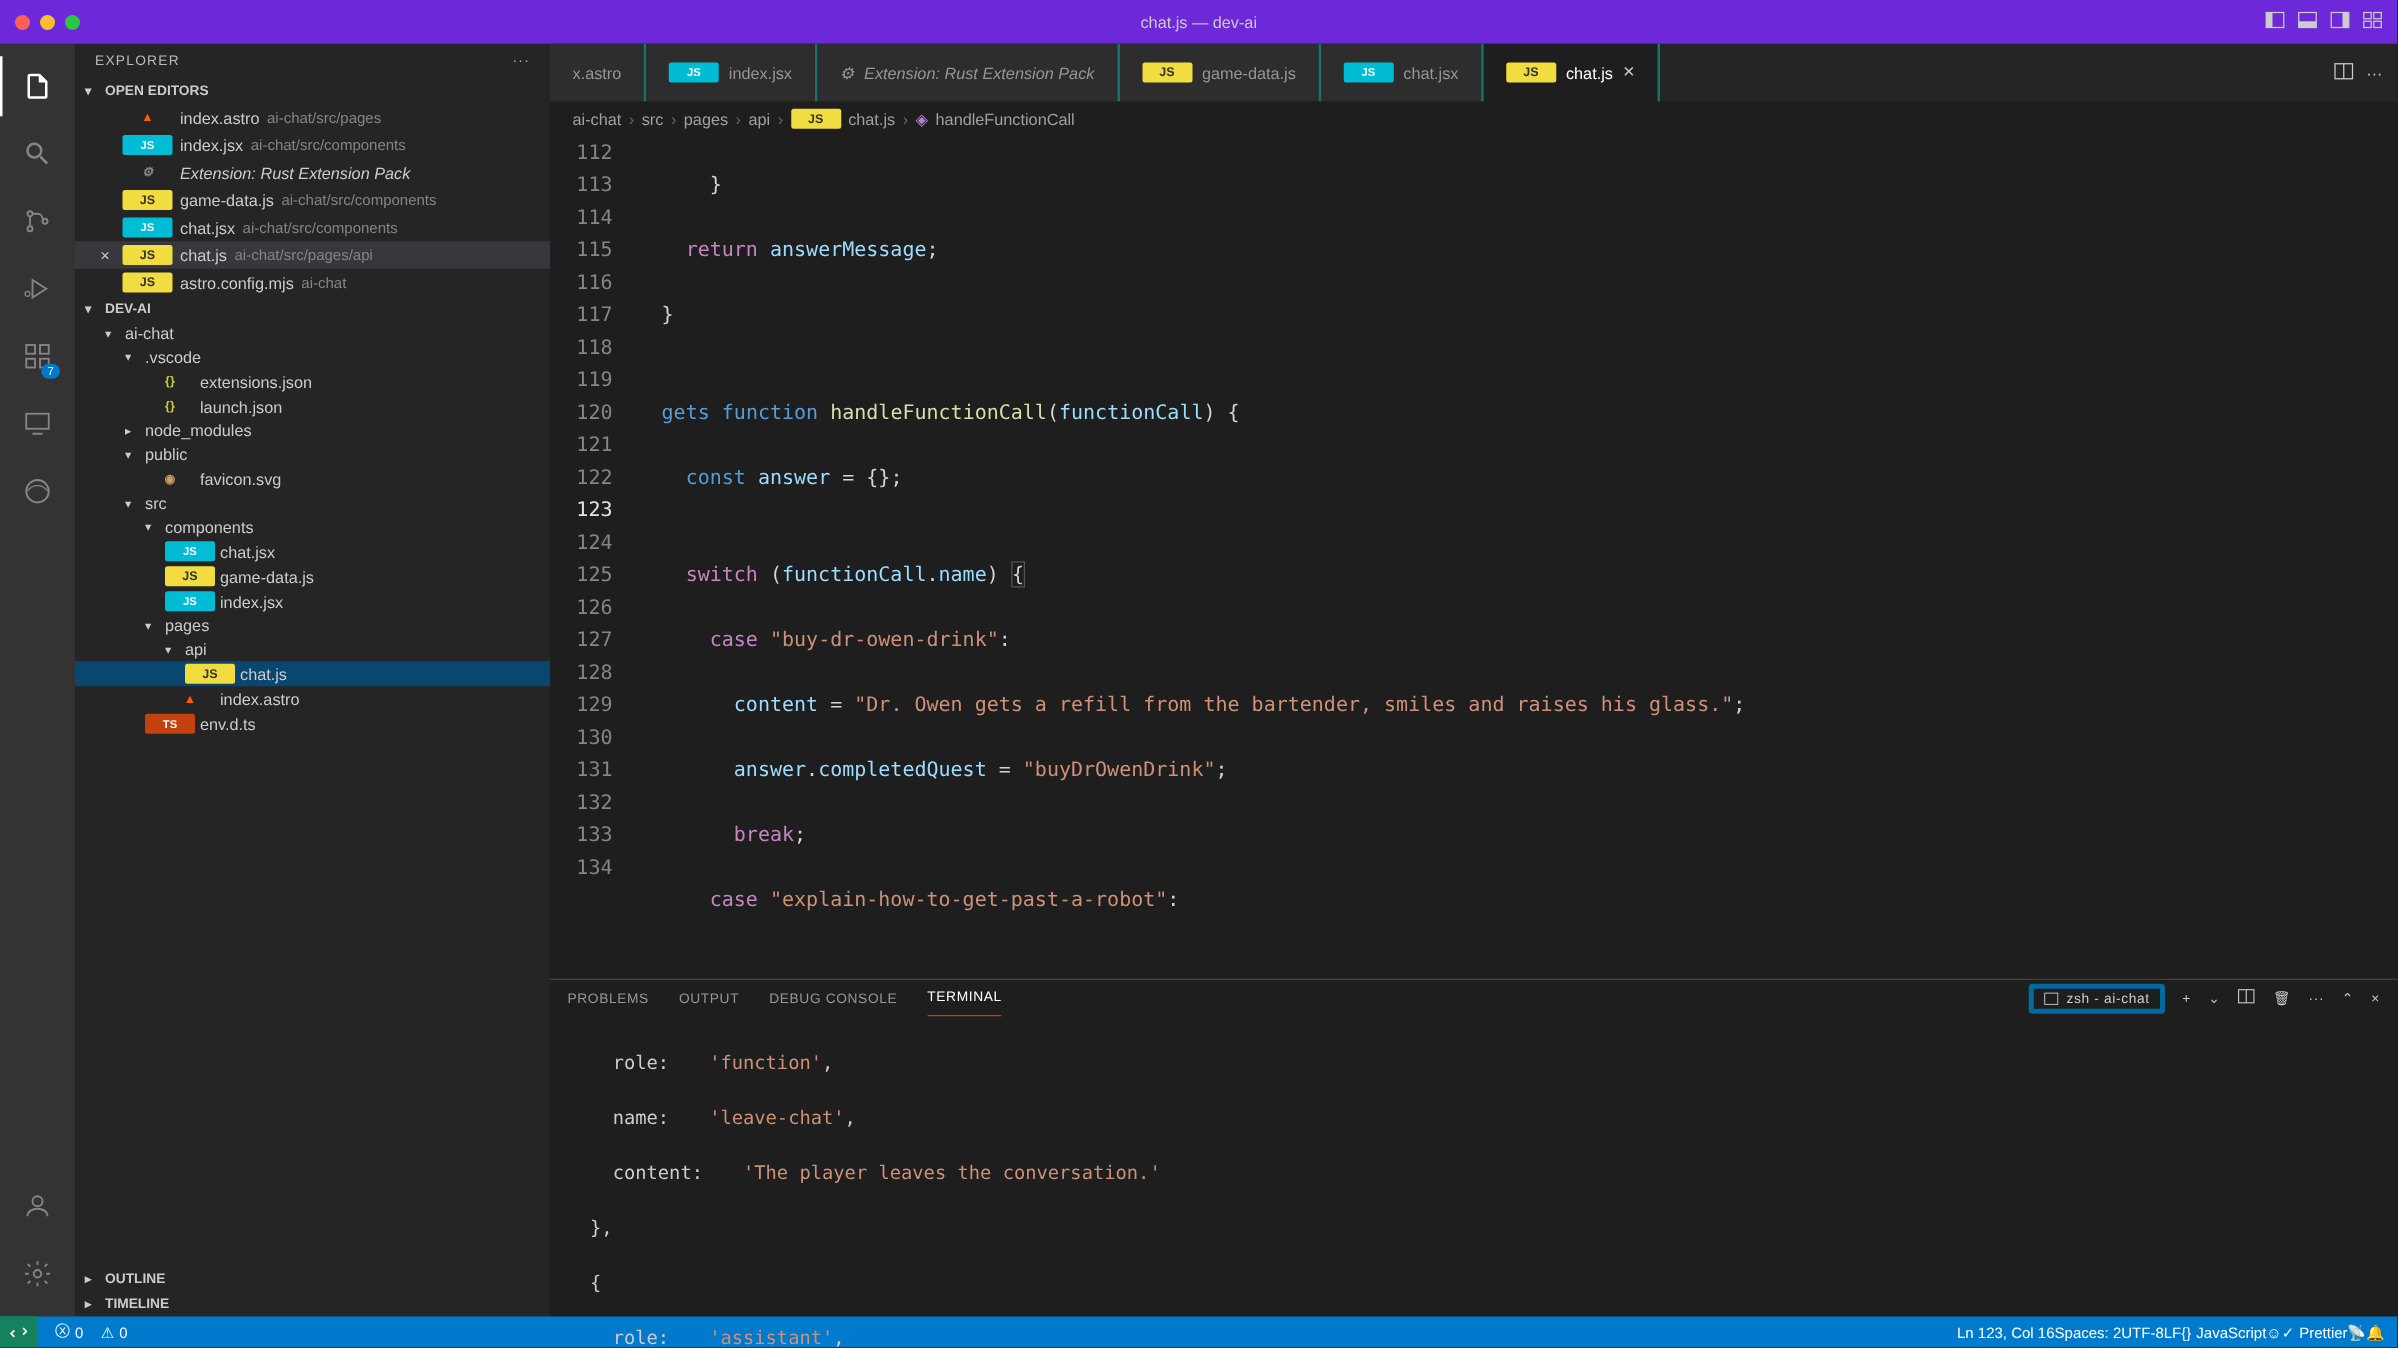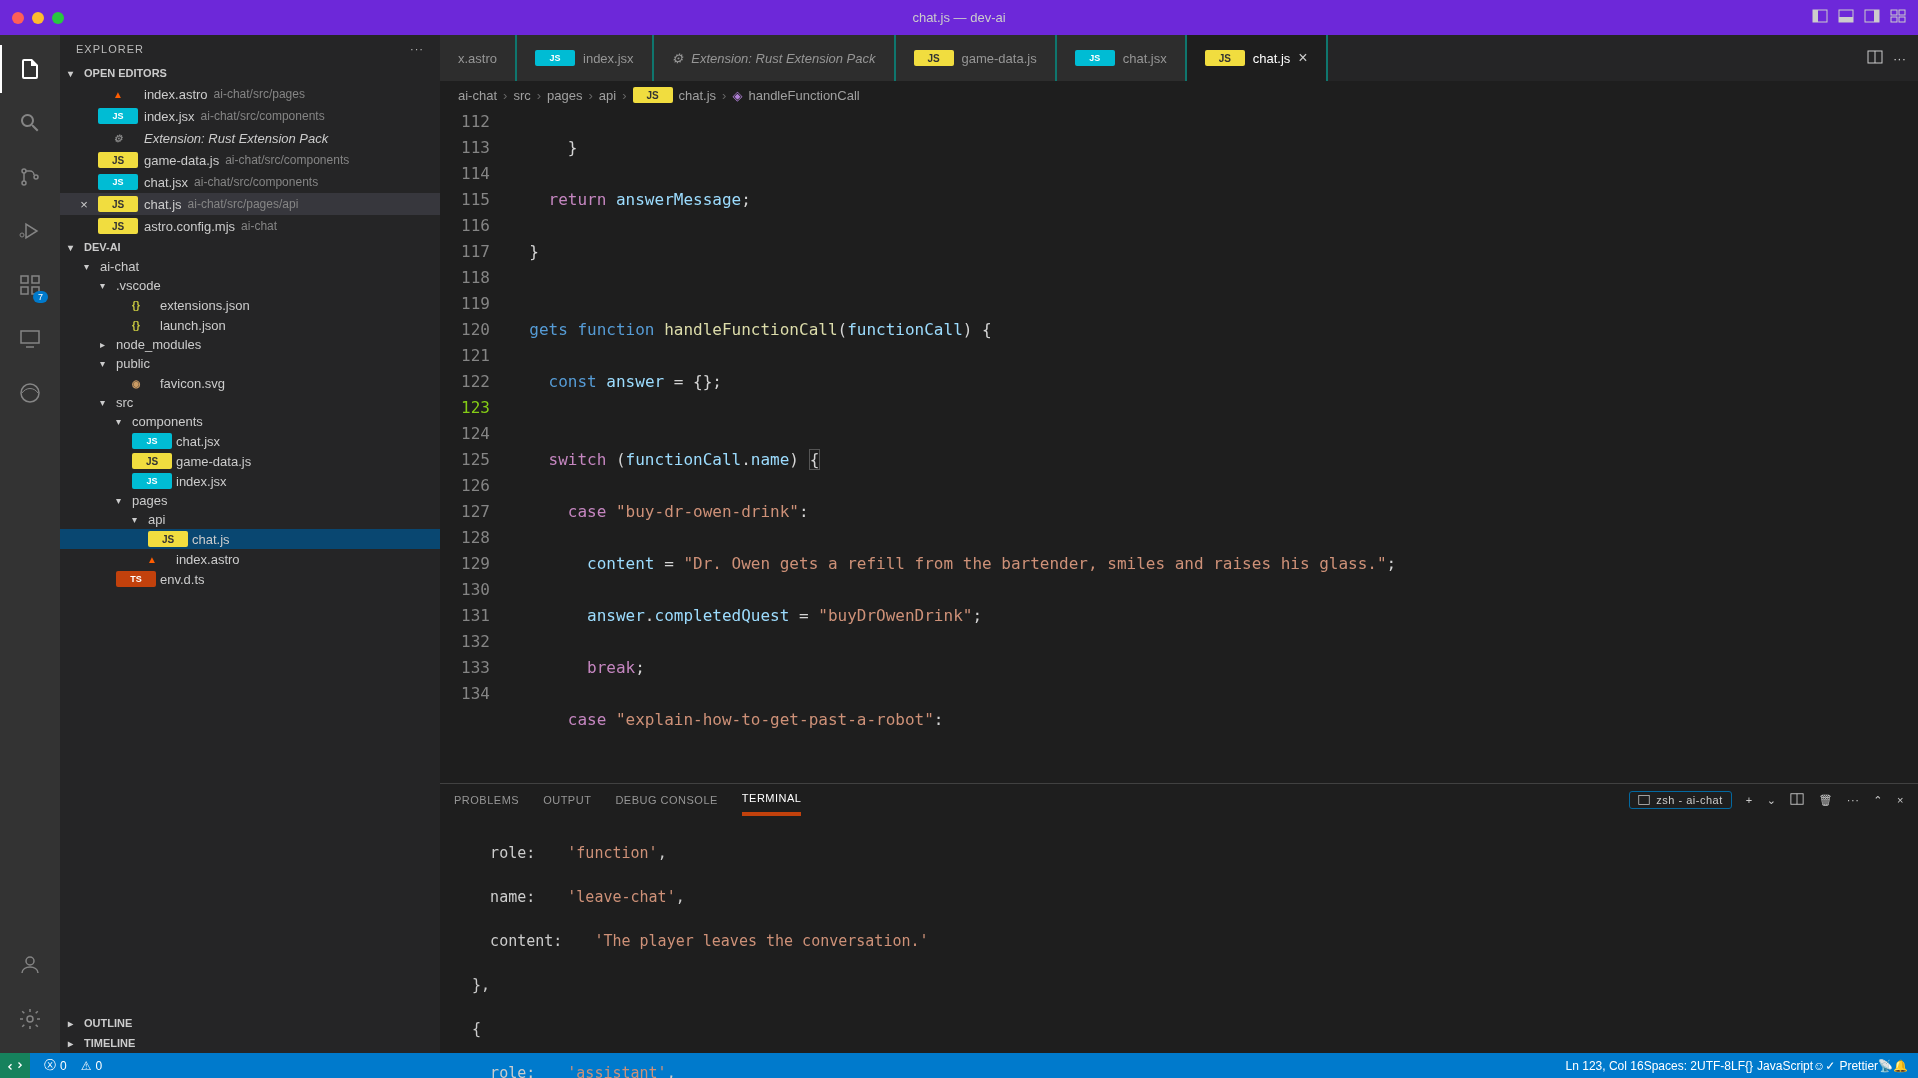--- a/index.html
+++ b/index.html
@@ -170,21 +170,21 @@
   font-size: 16px;
   line-height: 26px;
   overflow: hidden;
 }
 .gutter {
   width: 70px;
   text-align: right;
   color: #858585;
   padding-right: 20px;
 }
-.gutter .cur { color: #84cc16; }
+.gutter .cur { color: #e5e5e5; }
 .code { flex:1; white-space: pre; color:#d4d4d4; }
 .kw { color:#c586c0; }
 .fn { color:#dcdcaa; }
 .var { color:#9cdcfe; }
 .str { color:#ce9178; }
 .attr { color:#9cdcfe; }
 .decl { color:#569cd6; }
 .panel {
   height: 270px;
   border-top: 1px solid #414141;
@@ -195,21 +195,21 @@
   display:flex;
   padding: 0 14px;
   gap: 24px;
   align-items:center;
   height: 38px;
   font-size:11px;
   letter-spacing:0.5px;
   color:#969696;
 }
 .panel-tab { cursor:pointer; padding: 8px 0;}
-.panel-tab.active { color:#fff; border-bottom:4px solid #c2410c;}
+.panel-tab.active { color:#fff; border-bottom:1px solid #c2410c;}
 .panel-actions { margin-left:auto; display:flex; align-items:center; gap:14px; color:#cccccc;}
 .terminal {
   flex:1;
   padding: 4px 14px;
   font-family:'Menlo',monospace;
   font-size:15px;
   line-height:22px;
   color:#cccccc;
   white-space:pre;
 }
@@ -563,21 +563,21 @@
       </div>
     </div>
 
     <div class="panel">
       <div class="panel-tabs">
         <div class="panel-tab">PROBLEMS</div>
         <div class="panel-tab">OUTPUT</div>
         <div class="panel-tab">DEBUG CONSOLE</div>
         <div class="panel-tab active">TERMINAL</div>
         <div class="panel-actions">
-          <span style="display:flex;align-items:center;gap:6px;border:1px solid #0369a1;padding:2px 8px;border-radius:3px;">
+          <span style="display:flex;align-items:center;gap:6px;border:4px solid #0369a1;padding:2px 8px;border-radius:3px;">
               <svg width="12" height="12" viewBox="0 0 16 16">
                 <rect x="1" y="2" width="14" height="12" fill="none" stroke="currentColor"></rect>
               </svg>
               <span>zsh - ai-chat</span>
             </span>
           <span>+</span>
           <span>⌄</span>
           <span><svg width="14" height="14" viewBox="0 0 16 16">
                 <rect x="1" y="2" width="14" height="12" fill="none" stroke="currentColor"></rect>
                 <line x1="8" y1="2" x2="8" y2="14" stroke="currentColor"></line>

